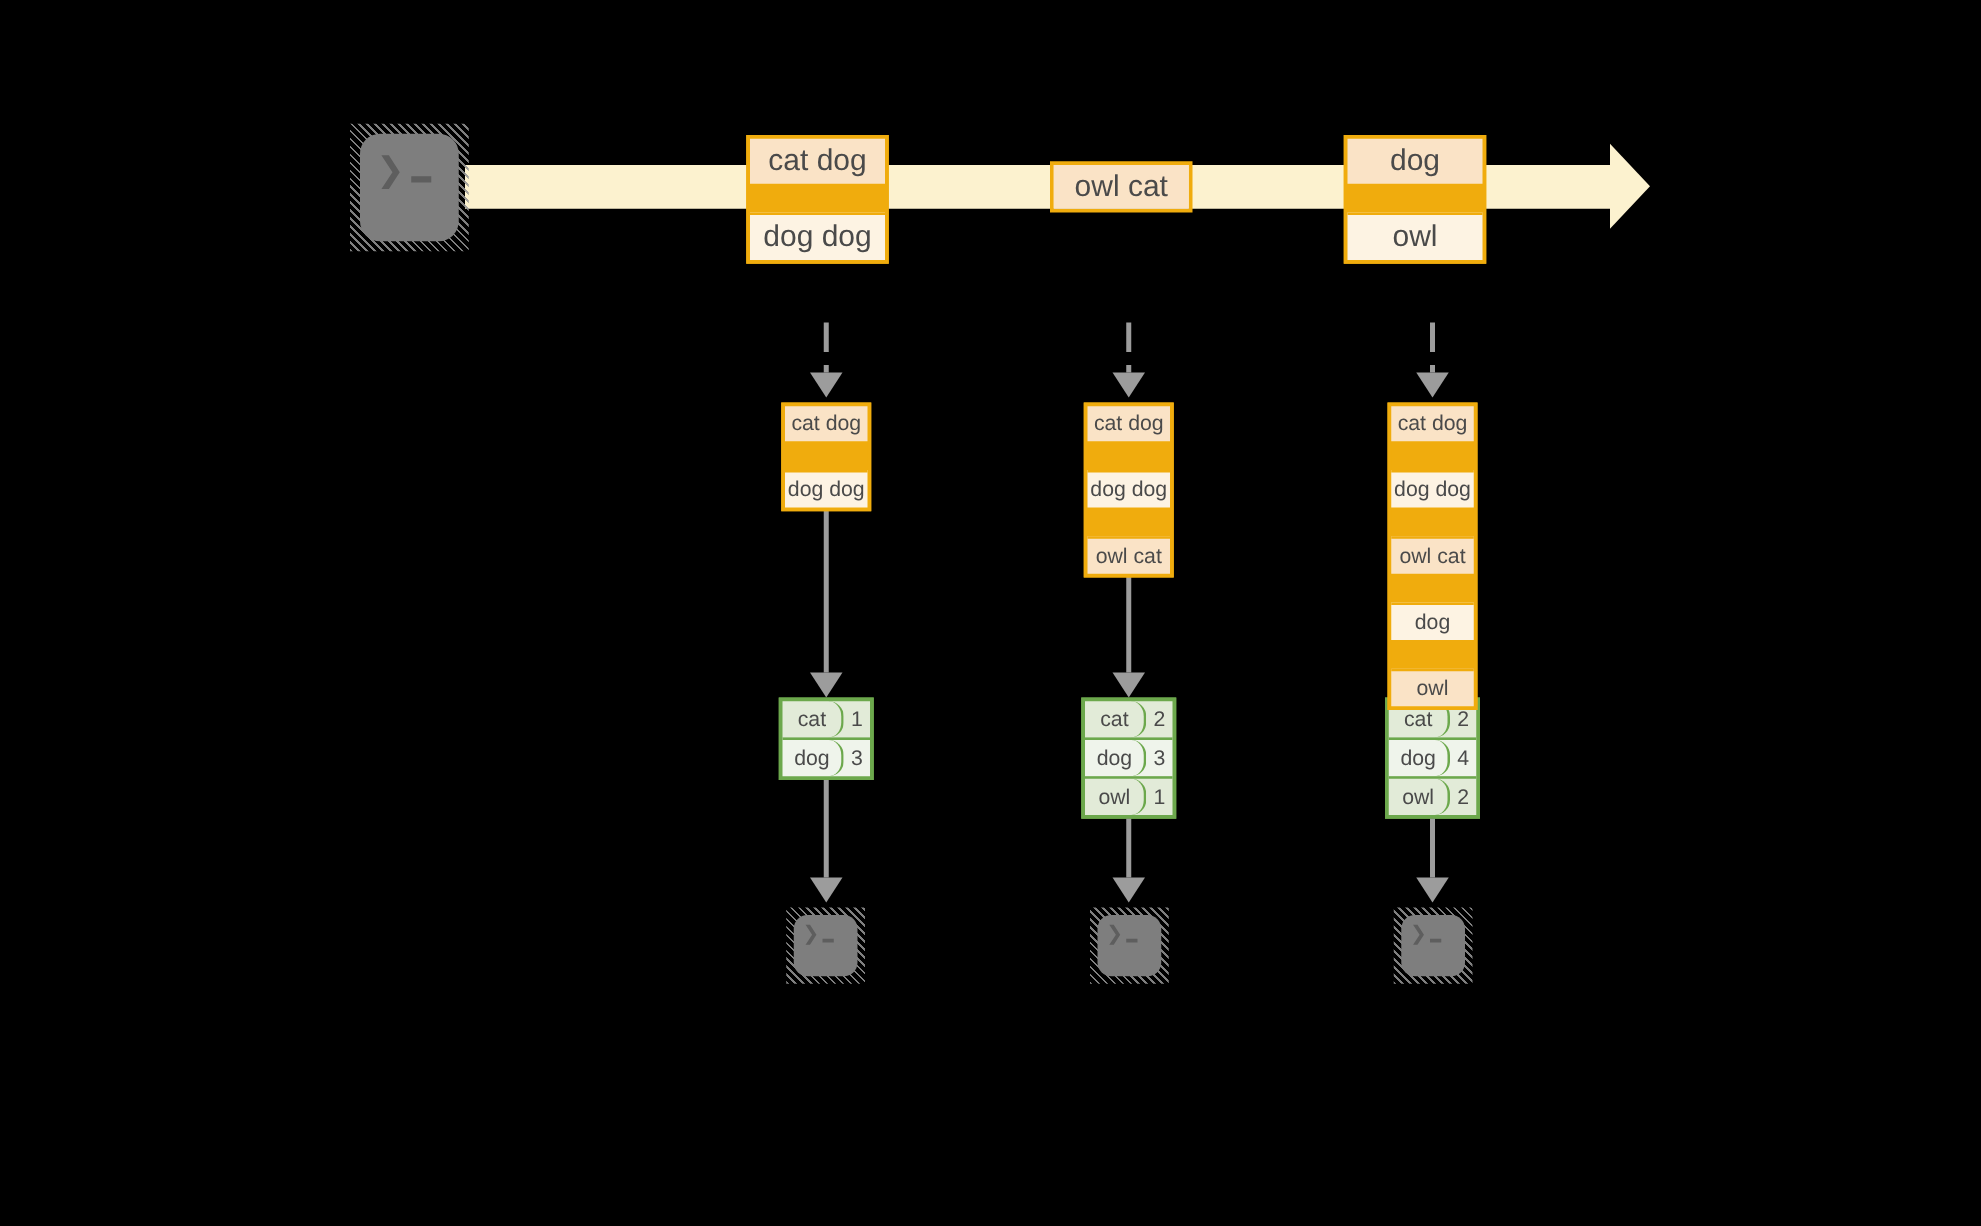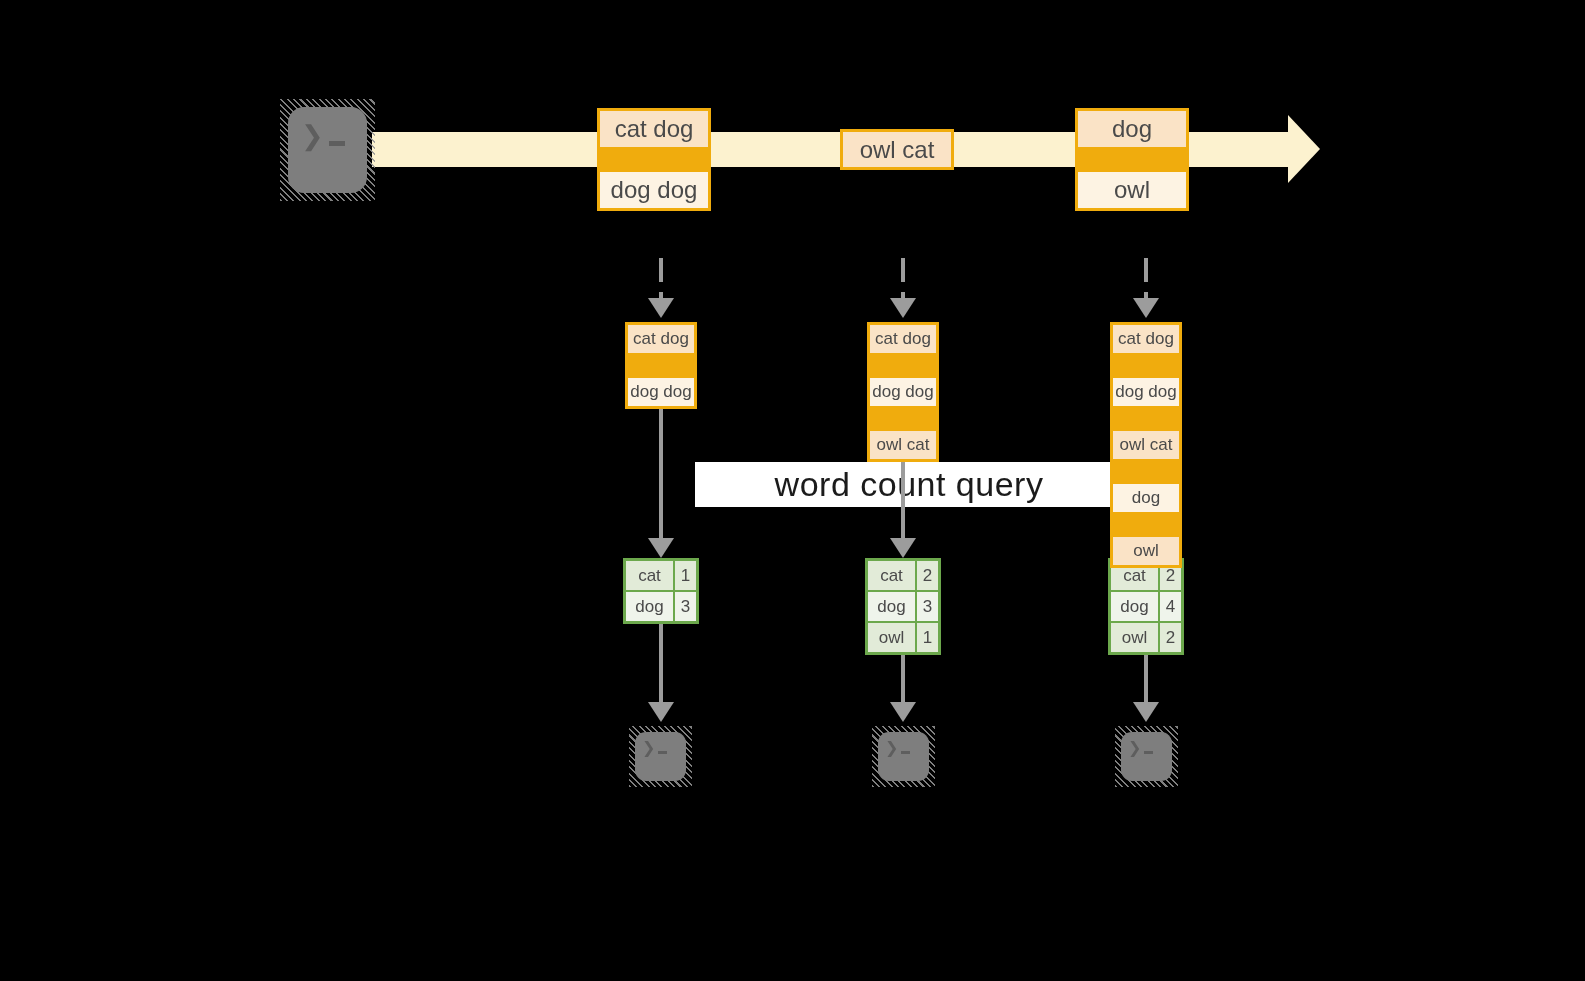--- a/index.html
+++ b/index.html
@@ -36,21 +36,21 @@
   .batch1row .orow{height:35px;font-size:24px;}
   .stack .orow{height:28px;font-size:17px;}
 
   
   .gtable{border:3px solid var(--green);z-index:2;background:var(--green);}
   .grow{display:flex;height:29px;}
   .grow + .grow{border-top:2px solid var(--green);}
   .grow:nth-child(odd){background:var(--green-dark);}
   .grow:nth-child(even){background:var(--green-light);}
   .gword{width:47px;border-right:2px solid var(--green);display:flex;align-items:center;justify-content:center;
-         font-size:17px;color:var(--ink);}
+         font-size:17px;color:var(--ink);border-radius:12px;}
   .gnum{flex:1;display:flex;align-items:center;justify-content:center;font-size:17px;color:var(--ink);}
 
   
   .varrow{width:26px;display:flex;flex-direction:column;align-items:center;z-index:2;}
   .aline{width:4px;background:var(--arrow);}
   .aline.dashed{background:repeating-linear-gradient(to bottom,var(--arrow) 0 24px,transparent 24px 34px);}
   .ahead{width:0;height:0;border-left:13px solid transparent;border-right:13px solid transparent;
          border-top:20px solid var(--arrow);}
 
   
@@ -120,23 +120,20 @@
     <div class="orow">owl cat</div>
   </div>
   <div class="abs obox stack" style="left:1110px;top:322px;width:72px;">
     <div class="orow">cat dog</div>
     <div class="orow">dog dog</div>
     <div class="orow">owl cat</div>
     <div class="orow">dog</div>
     <div class="orow">owl</div>
   </div>
 
-  <div class="abs query-band" style="left:695px;top:462px;width:428px;height:45px;">
-    <span class="query-label">word count query</span>
-  </div>
 
   <div class="abs varrow" style="left:648px;top:386px;">
     <div class="aline" style="height:152px;"></div>
       <div class="ahead"></div>
   </div>
   <div class="abs varrow" style="left:890px;top:416px;">
     <div class="aline" style="height:122px;"></div>
       <div class="ahead"></div>
   </div>
   <div class="abs varrow" style="left:1133px;top:478px;">

